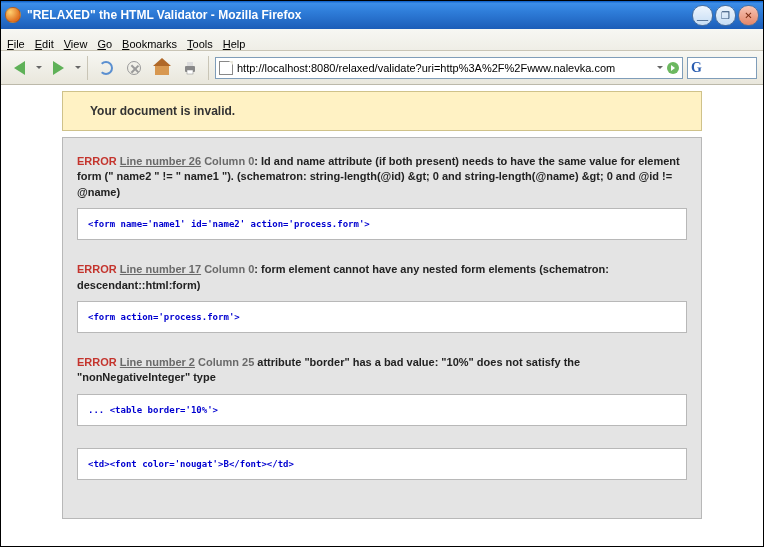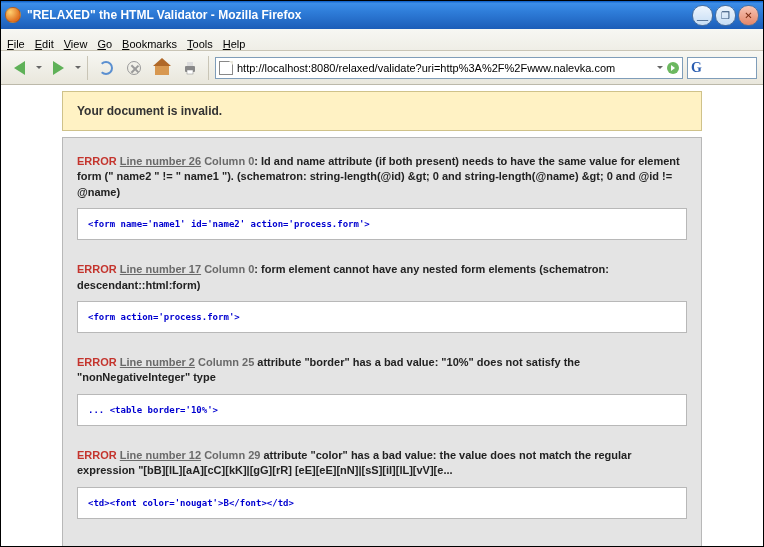--- a/index.html
+++ b/index.html
@@ -158,21 +158,21 @@
   background: #fff;
   padding: 0;
 }
 .page-wrap {
   width: 640px;
   margin: 0 auto;
 }
 .banner {
   background: #fff2c4;
   border: 1px solid #cfc28a;
-  padding: 12px 14px;
+  padding: 12px 27px;
   margin: 6px 0;
   font-family: Verdana, sans-serif;
   font-size: 12px;
   font-weight: bold;
   color: #333;
 }
 .results {
   background: #e4e4e4;
   border: 1px solid #b8b8b8;
   padding: 16px 14px;
@@ -289,22 +289,17 @@
       </div>
       <div class="codebox">&lt;form action='process.form'&gt;</div>
 
       <div class="err">
         <span class="tag">ERROR</span>
         <span class="linenum">Line number 2</span>
         <span class="col">Column 25</span><span> attribute "border" has a bad value: "10%" does not satisfy the "nonNegativeInteger" type</span>
       </div>
       <div class="codebox">... &lt;table border='10%'&gt;</div>
 
-      <div class="err">
-        <span class="tag">ERROR</span>
-        <span class="linenum">Line number 12</span>
-        <span class="col">Column 29</span><span> attribute "color" has a bad value: the value does not match the regular expression "[bB][lL][aA][cC][kK]|[gG][rR] [eE][eE][nN]|[sS][iI][lL][vV][e...</span>
-      </div>
       <div class="codebox">&lt;td&gt;&lt;font color='nougat'&gt;B&lt;/font&gt;&lt;/td&gt;</div>
 
     </div>
   </div>
 </div>
 
 </body></html>

